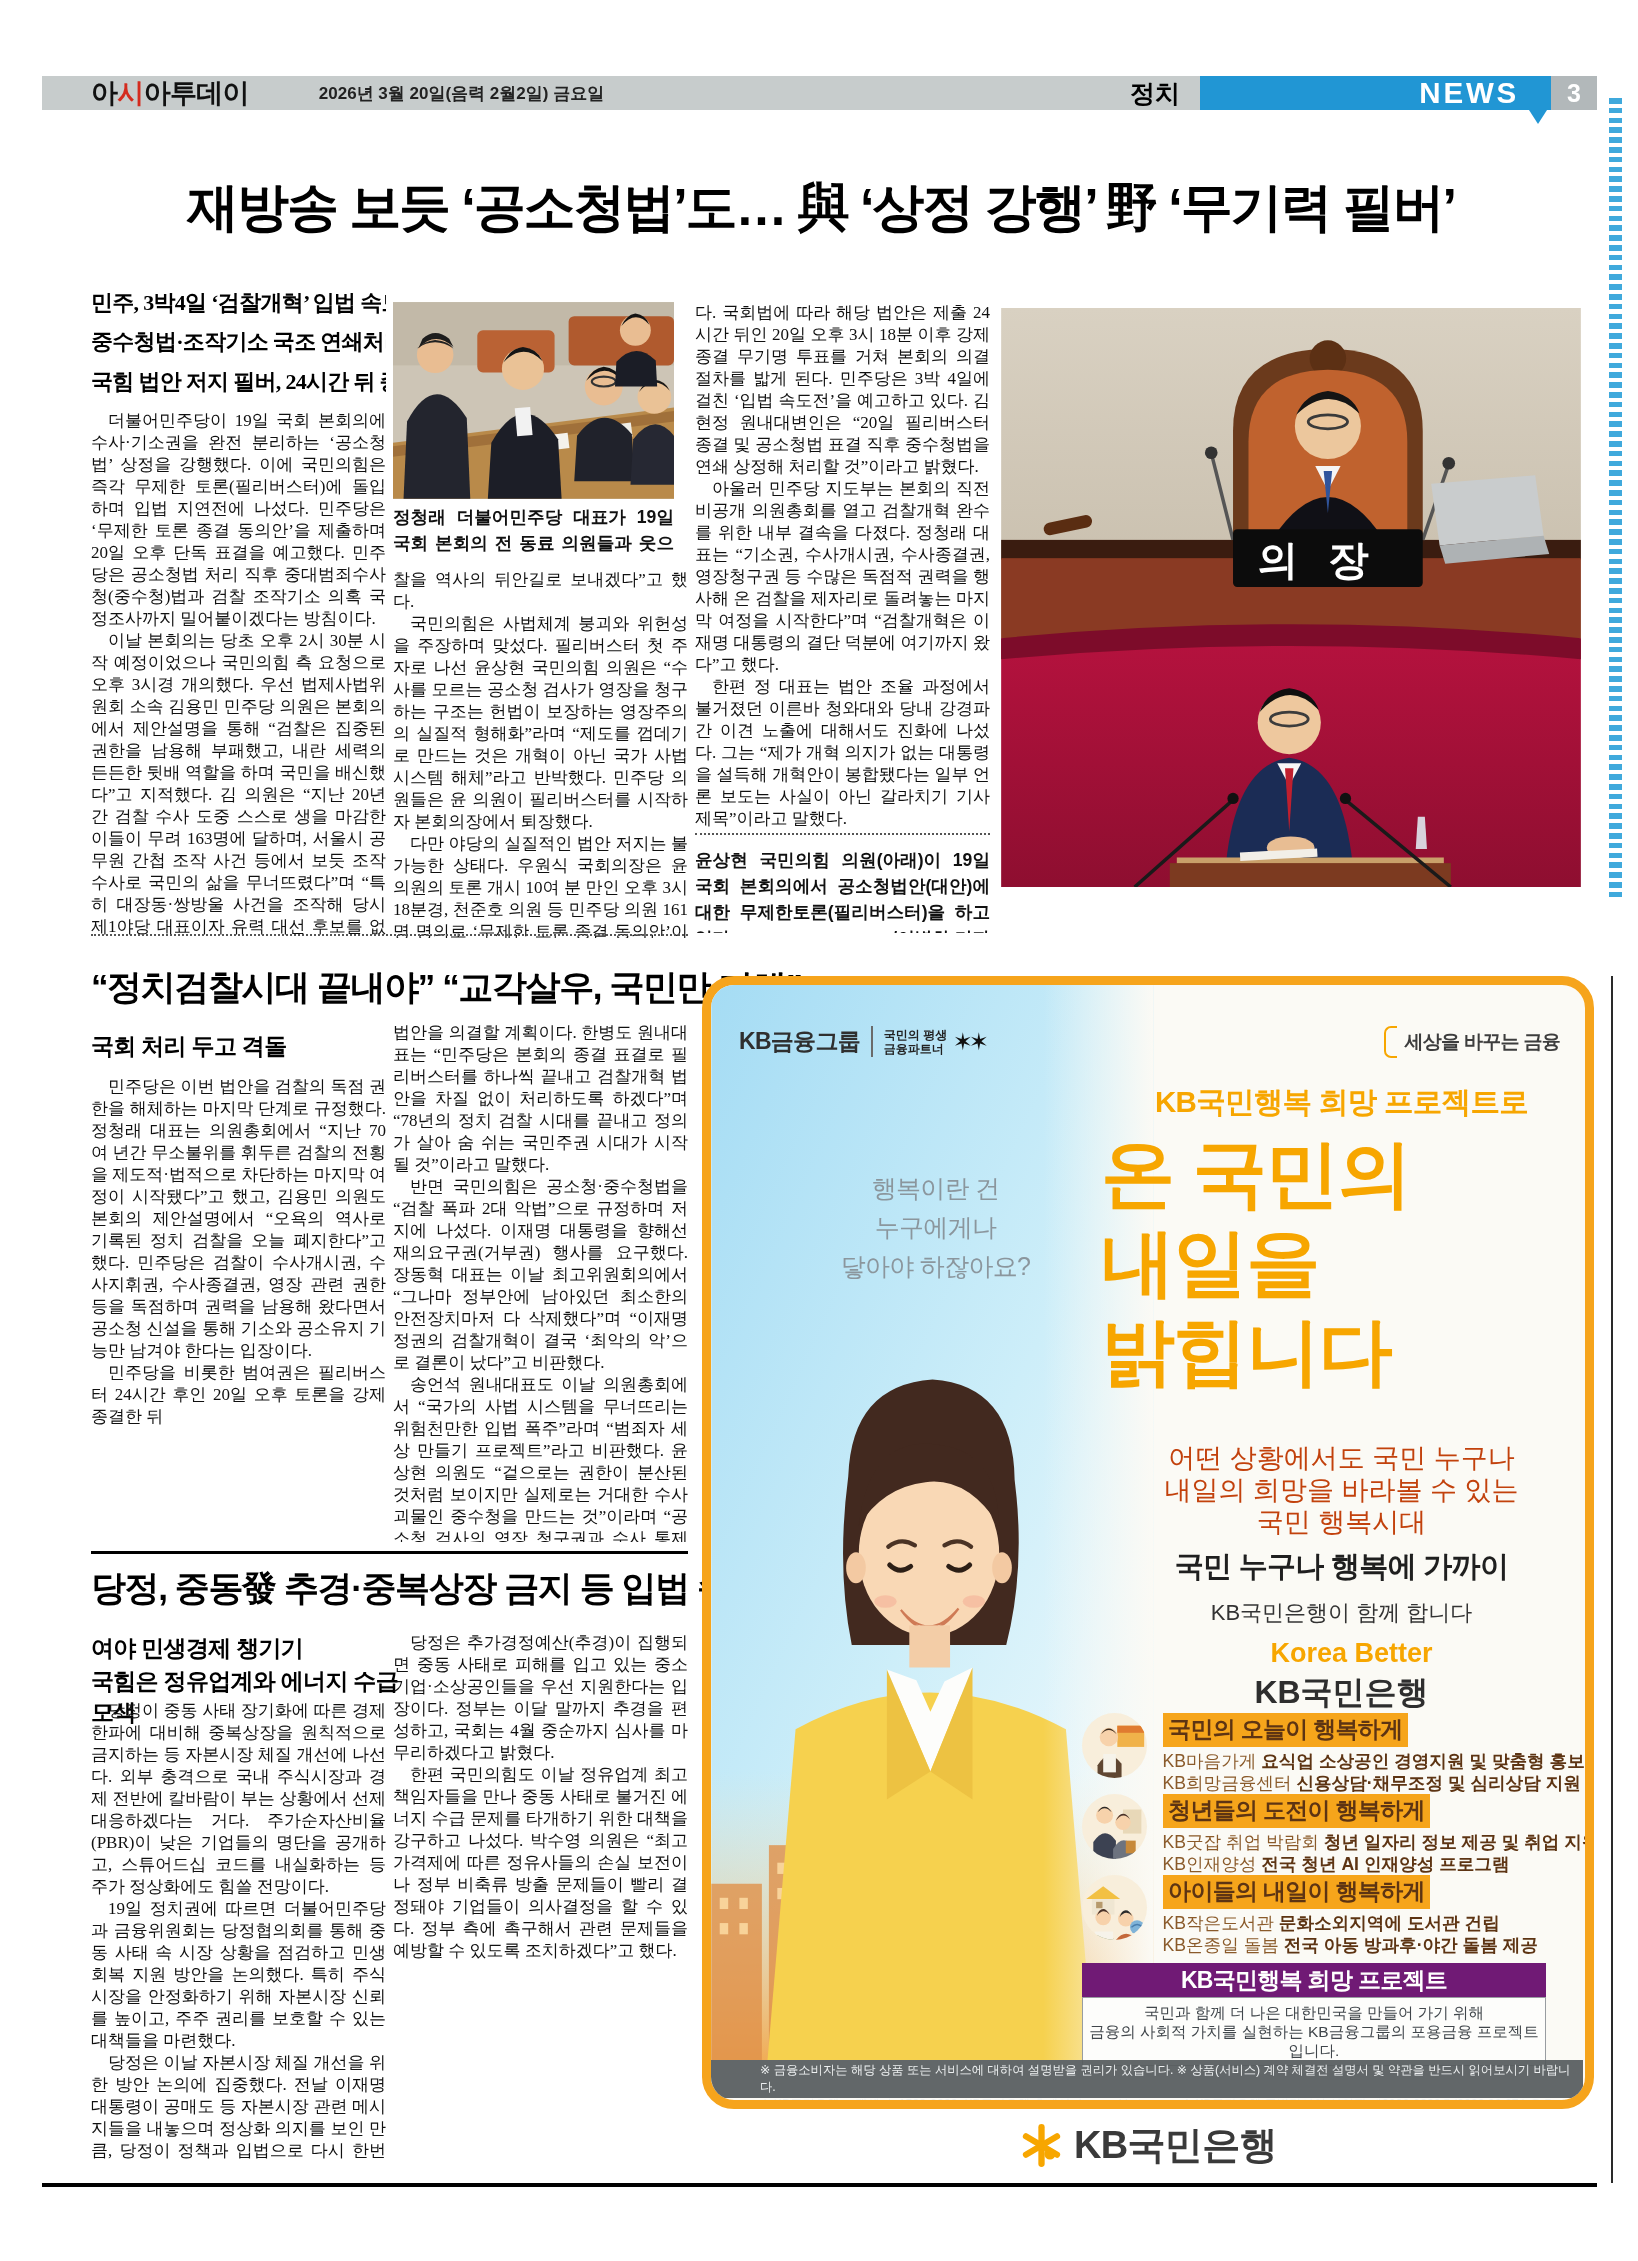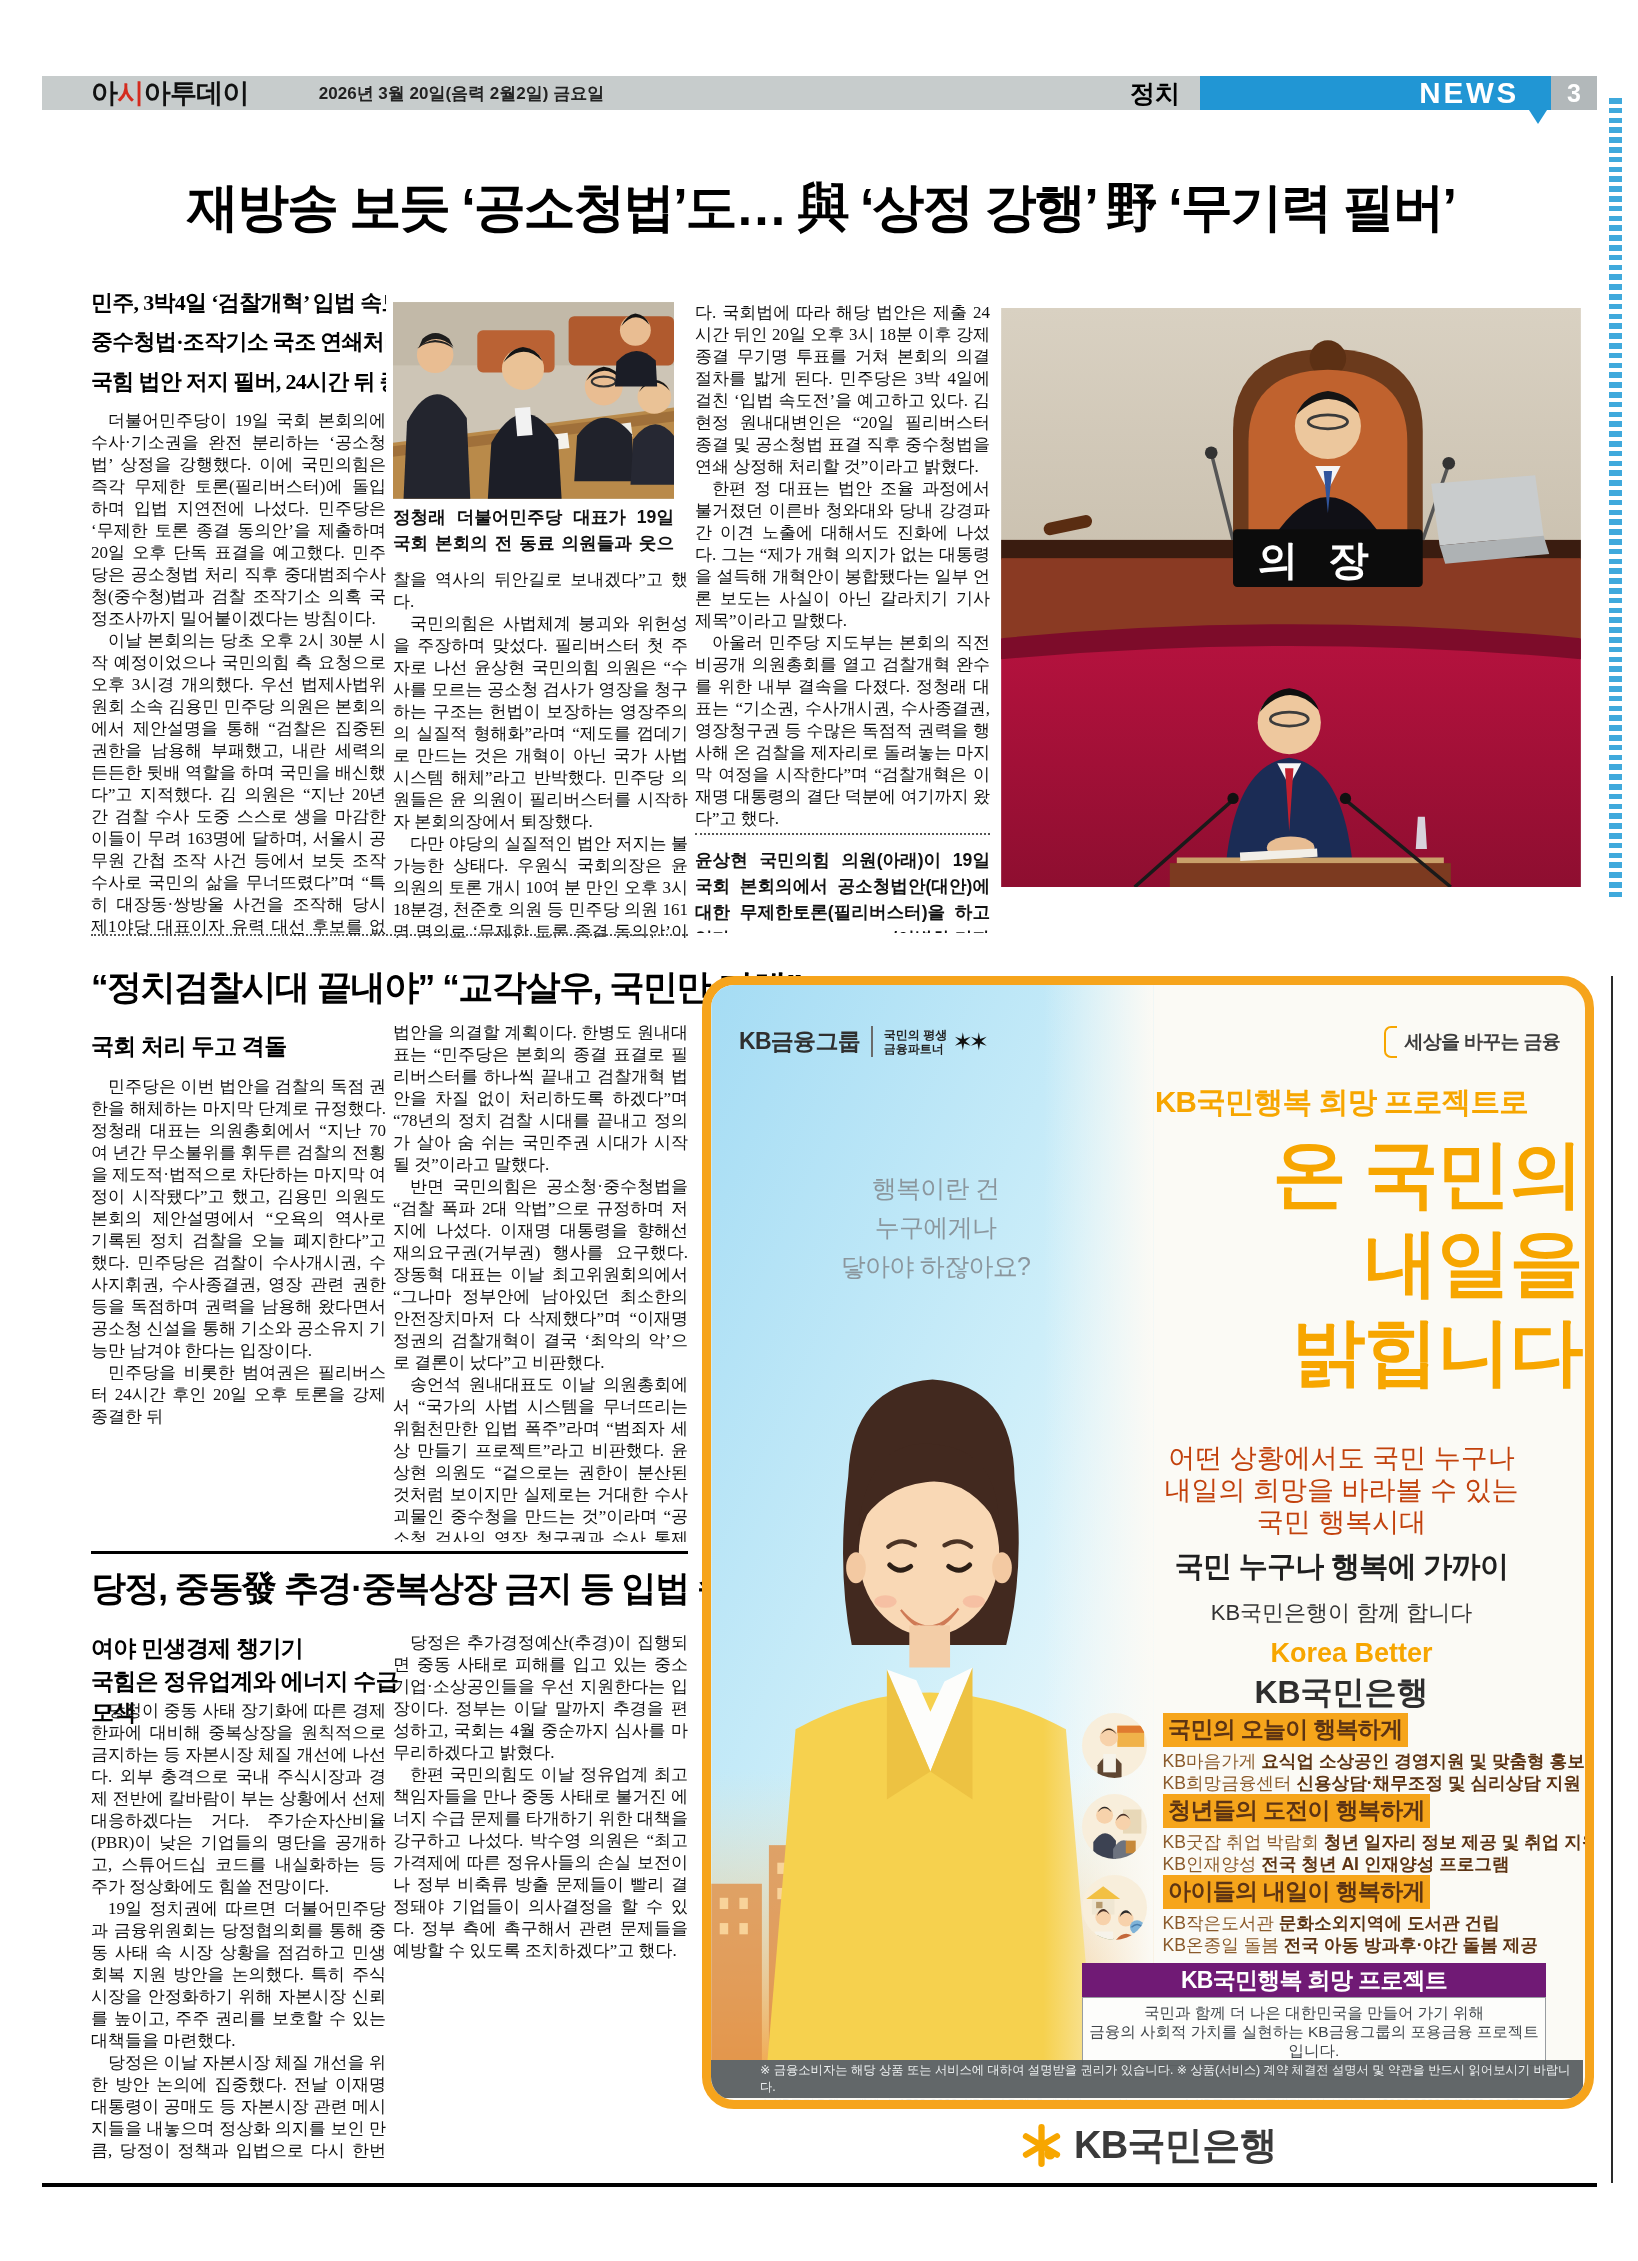--- a/index.html
+++ b/index.html
@@ -51,21 +51,21 @@
   .kb-group-logo .g1{font-size:23px;font-weight:800;color:#2f2f2f;letter-spacing:-0.7px;}
   .kb-group-logo .div{width:1.4px;height:31px;background:#6a6a6a;margin:0 11.2px;}
   .kb-group-logo .g2{font-size:12px;font-weight:700;color:#222;line-height:14px;}
   .kb-group-logo .stars{font-size:24px;color:#111;margin-left:5.6px;letter-spacing:-4.2px;}
   .ad-badge{right:25px;top:41px;display:flex;align-items:center;}
   .ad-badge .bracket{width:11.2px;height:28px;border:2.8px solid #f7a600;border-right:none;border-radius:7px 0 0 7px;margin-right:7px;}
   .ad-badge .txt{font-size:19px;font-weight:800;color:#3d3d3d;letter-spacing:-0.7px;}
   .slogan{left:77px;top:184px;width:295px;text-align:center;font-size:25px;line-height:39px;
           color:#8b969d;font-weight:500;letter-spacing:-0.7px;}
   .ad-kicker{left:390px;top:98px;width:481px;text-align:center;font-size:29.5px;font-weight:900;color:#f7a600;letter-spacing:-0.7px;}
-  .ad-headline{left:390px;top:144px;width:481px;text-align:right;font-size:74px;line-height:89px;
+  .ad-headline{left:390px;top:144px;width:481px;text-align:left;font-size:74px;line-height:89px;
                font-weight:900;color:#f7a600;letter-spacing:-1.4px;}
   .ad-body{left:390px;top:457px;width:481px;text-align:center;font-size:27px;line-height:32px;color:#c2410c;}
   .ad-emphasis{left:390px;top:562px;width:481px;text-align:center;font-size:29px;font-weight:900;color:#1f1f1f;letter-spacing:-0.7px;}
   .ad-sub{left:390px;top:613px;width:481px;text-align:center;font-size:22px;color:#333;}
   .korea-better{left:400px;top:653px;width:481px;text-align:center;font-size:27px;font-weight:800;color:#f7a600;}
   .bank-name{left:390px;top:686px;width:481px;text-align:center;font-size:32px;font-weight:900;color:#2e2e2e;}
   .ad-items{left:371px;top:728px;width:502px;}
   .ad-item{display:flex;height:81px;align-items:flex-start;}
   .item-circle{width:65px;height:65px;border-radius:50%;background:#f8eedb;flex:none;margin-right:15.5px;overflow:hidden;}
   .item-title{display:inline-block;background:#f6a51b;color:#5d3413;font-size:23px;font-weight:900;
@@ -142,22 +142,22 @@
 <div class="abs caption" style="left:393px;top:504px;width:281px;height:56px;">정청래 더불어민주당 대표가 19일 국회 본회의 전 동료 의원들과 웃으며 대화를 나누고 있다.</div>
 
 <div class="abs bodycol" style="left:393px;top:569px;width:295px;height:369px;">
   <p class="cont">찰을 역사의 뒤안길로 보내겠다”고 했다.</p>
   <p>국민의힘은 사법체계 붕괴와 위헌성을 주장하며 맞섰다. 필리버스터 첫 주자로 나선 윤상현 국민의힘 의원은 “수사를 모르는 공소청 검사가 영장을 청구하는 구조는 헌법이 보장하는 영장주의의 실질적 형해화”라며 “제도를 껍데기로 만드는 것은 개혁이 아닌 국가 사법 시스템 해체”라고 반박했다. 민주당 의원들은 윤 의원이 필리버스터를 시작하자 본회의장에서 퇴장했다.</p>
   <p>다만 야당의 실질적인 법안 저지는 불가능한 상태다. 우원식 국회의장은 윤 의원의 토론 개시 10여 분 만인 오후 3시 18분경, 천준호 의원 등 민주당 의원 161명 명의로 ‘무제한 토론 종결 동의안’이 제출됐다고 고지했</p>
 </div>
 
 <div class="abs bodycol" style="left:695px;top:302px;width:295px;height:528px;">
   <p class="cont">다. 국회법에 따라 해당 법안은 제출 24시간 뒤인 20일 오후 3시 18분 이후 강제 종결 무기명 투표를 거쳐 본회의 의결 절차를 밟게 된다. 민주당은 3박 4일에 걸친 ‘입법 속도전’을 예고하고 있다. 김현정 원내대변인은 “20일 필리버스터 종결 및 공소청법 표결 직후 중수청법을 연쇄 상정해 처리할 것”이라고 밝혔다.</p>
+  <p>아울러 민주당 지도부는 본회의 직전 비공개 의원총회를 열고 검찰개혁 완수를 위한 내부 결속을 다졌다. 정청래 대표는 “기소권, 수사개시권, 수사종결권, 영장청구권 등 수많은 독점적 권력을 행사해 온 검찰을 제자리로 돌려놓는 마지막 여정을 시작한다”며 “검찰개혁은 이재명 대통령의 결단 덕분에 여기까지 왔다”고 했다.</p>
   <p>한편 정 대표는 법안 조율 과정에서 불거졌던 이른바 청와대와 당내 강경파 간 이견 노출에 대해서도 진화에 나섰다. 그는 “제가 개혁 의지가 없는 대통령을 설득해 개혁안이 봉합됐다는 일부 언론 보도는 사실이 아닌 갈라치기 기사 제목”이라고 말했다.</p>
-  <p>아울러 민주당 지도부는 본회의 직전 비공개 의원총회를 열고 검찰개혁 완수를 위한 내부 결속을 다졌다. 정청래 대표는 “기소권, 수사개시권, 수사종결권, 영장청구권 등 수많은 독점적 권력을 행사해 온 검찰을 제자리로 돌려놓는 마지막 여정을 시작한다”며 “검찰개혁은 이재명 대통령의 결단 덕분에 여기까지 왔다”고 했다.</p>
 
 </div>
 <div class="abs dotted" style="left:695px;top:833px;width:295px;"></div>
 <div class="abs caption" style="left:695px;top:847px;width:295px;height:86px;">
   <span>윤상현 국민의힘 의원(아래)이 19일 국회 본회의에서 공소청법안(대안)에 대한 무제한토론(필리버스터)을 하고 있다.</span>
   <span class="credit">/이병화 기자</span>
 </div>
 
 <div class="abs" style="left:1001px;top:308px;width:580px;height:579px;">
   <svg width="580" height="579" viewBox="0 0 825 824">

